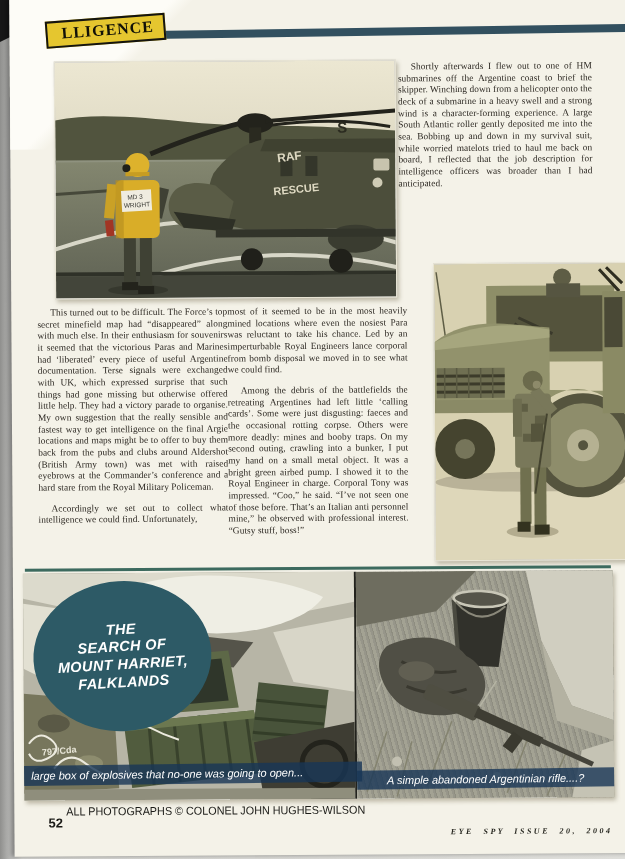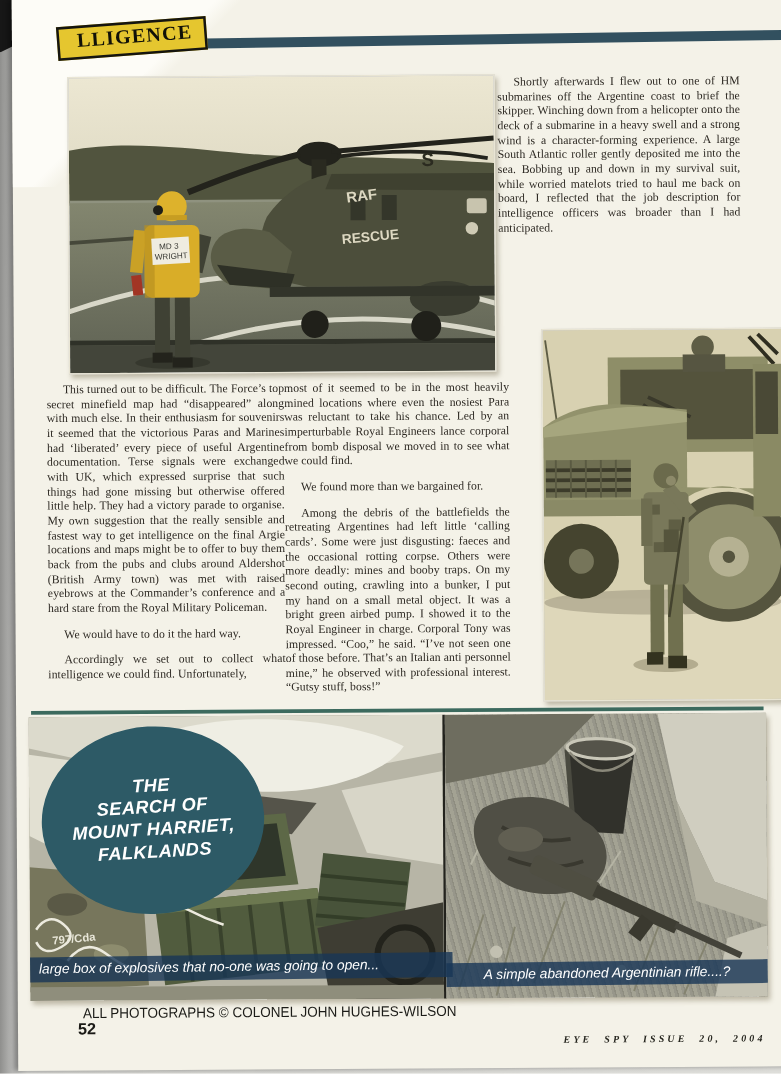--- a/index.html
+++ b/index.html
@@ -43,21 +43,21 @@
     font-family:"Liberation Sans",sans-serif;font-style:italic;font-weight:bold;
     color:#fff;font-size:14.5px;line-height:1.22;letter-spacing:.4px;}
   .cap{position:absolute;display:flex;align-items:center;
     font-family:"Liberation Sans",sans-serif;font-style:italic;font-size:11px;
     color:#fff;background:rgba(24,54,86,.8);white-space:nowrap;overflow:hidden;}
   .cap-l{left:0;top:191px;width:331px;height:20px;padding-left:7px;transform:rotate(-.4deg);}
   .cap-r{left:333px;top:198px;width:257px;height:19px;justify-content:center;transform:rotate(-.4deg);}
   
   .credit{position:absolute;left:52px;top:806px;font-family:"Liberation Sans",sans-serif;
     font-size:11.5px;color:#1c1c18;transform:scaleX(.94);transform-origin:left;}
-  .pagenum{position:absolute;left:48px;top:816px;font-family:"Liberation Sans",sans-serif;
+  .pagenum{position:absolute;left:34px;top:816px;font-family:"Liberation Sans",sans-serif;
     font-weight:bold;font-size:13px;color:#1a1a16;}
   .issue{position:absolute;left:390px;top:830px;width:208px;text-align:right;
     font-family:"Liberation Serif",serif;font-style:italic;font-weight:bold;
     font-size:8px;letter-spacing:2.5px;word-spacing:5px;color:#26261f;}
   svg text{font-family:"Liberation Sans",sans-serif;}
 </style>
 </head>
 <body>
 
 <div id="screen">
@@ -184,26 +184,24 @@
           <rect x="104" y="122" width="10" height="30" fill="#79785a" transform="rotate(-40 109 137)"></rect>
           <line x1="112" y1="150" x2="100" y2="230" stroke="#44432f" stroke-width="2"></line>
           <circle cx="98" cy="117" r="10" fill="#6b6a4c"></circle>
           <circle cx="102" cy="121" r="4" fill="#8d8a6a"></circle>
         </g>
       </svg>
     </div>
 
     <div class="col" style="left:26px;top:308px;width:190px;height:260px;">
       <p class="ind">This turned out to be difficult. The Force’s top secret minefield map had “disappeared” along with much else. In their enthusiasm for souvenirs it seemed that the victorious Paras and Marines had ‘liberated’ every piece of useful Argentine documentation. Terse signals were exchanged with UK, which expressed surprise that such things had gone missing but otherwise offered little help. They had a victory parade to organise. My own suggestion that the really sensible and fastest way to get intelligence on the final Argie locations and maps might be to offer to buy them back from the pubs and clubs around Aldershot (British Army town) was met with raised eyebrows at the Commander’s conference and a hard stare from the Royal Military Policeman.</p>
-      <p class="ind">We would have to do it the hard way.</p>
       <p class="ind">Accordingly we set out to collect what intelligence we could find. Unfortunately,</p>
     </div>
     <div class="col" style="left:216px;top:308px;width:180px;height:262px;">
       <p>most of it seemed to be in the most heavily mined locations where even the nosiest Para was reluctant to take his chance. Led by an imperturbable Royal Engineers lance corporal from bomb disposal we moved in to see what we could find.</p>
-      <p class="ind">We found more than we bargained for.</p>
       <p class="ind">Among the debris of the battlefields the retreating Argentines had left little ‘calling cards’. Some were just disgusting: faeces and the occasional rotting corpse. Others were more deadly: mines and booby traps. On my second outing, crawling into a bunker, I put my hand on a small metal object. It was a bright green airbed pump. I showed it to the Royal Engineer in charge. Corporal Tony was impressed. “Coo,” he said. “I’ve not seen one of those before. That’s an Italian anti personnel mine,” he observed with professional interest. “Gutsy stuff, boss!”</p>
     </div>
 
     <div class="strip">
       <div class="topline"></div>
       <div class="photos">
         <div class="photo-left">
           <svg width="331" height="227" viewBox="0 0 331 227">
             <rect x="0" y="0" width="331" height="227" fill="#b7b5a6"></rect>
             <g>

